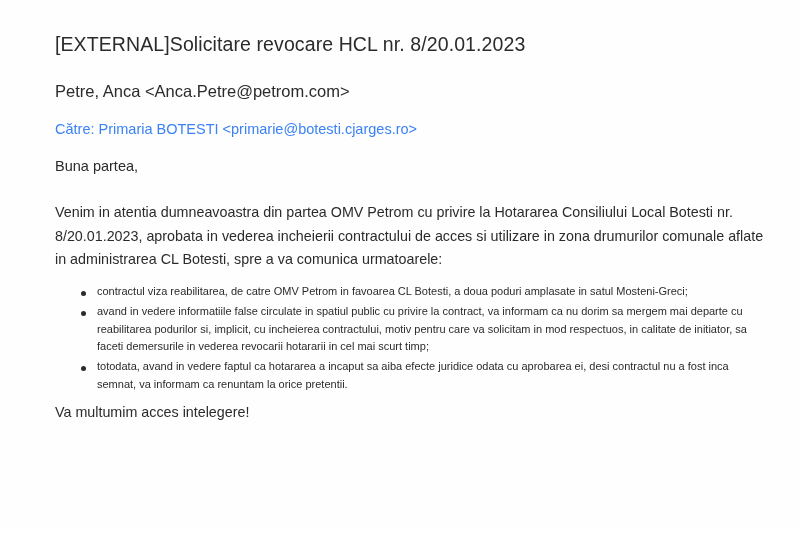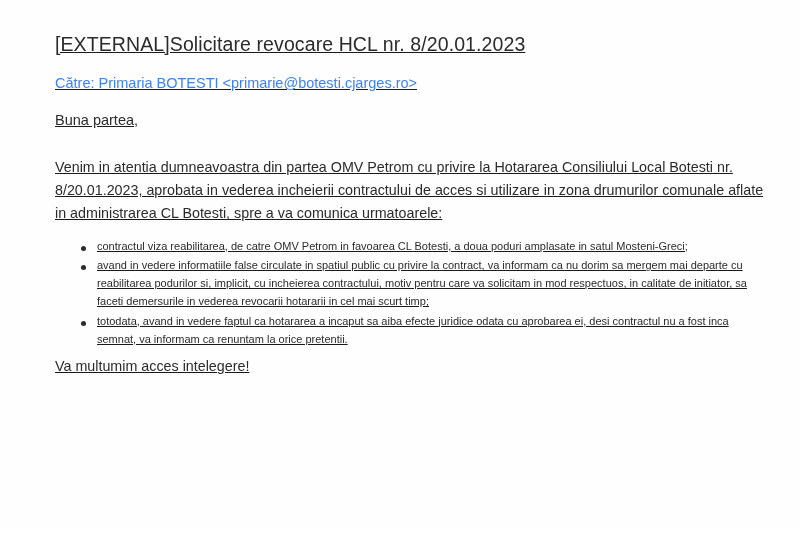--- a/index.html
+++ b/index.html
@@ -14,21 +14,20 @@
     color: #1a1a1a;
     overflow: hidden;
   }
   .page {
     position: relative;
     width: 800px;
     height: 534px;
     box-sizing: border-box;
     padding: 28px 30px 0 55px;
     background: #fefefe;
-    text-decoration: underline;
   }
   .subject {
     font-size: 19.5px;
     color: #2b2b2b;
     letter-spacing: 0.1px;
     margin: 4px 0 0 0;
     font-weight: 400;
     line-height: 1.3;
   }
   .sender {
@@ -93,20 +92,21 @@
     background: #ffffff;
   }
 </style>
 </head>
 <body>
 
 <div class="page">
 
   <div class="subject">[EXTERNAL]Solicitare revocare HCL nr. 8/20.01.2023</div>
 
+  <div class="sender">Petre, Anca &lt;Anca.Petre@petrom.com&gt;</div>
 
   <div class="recipient">Către: Primaria BOTESTI &lt;primarie@botesti.cjarges.ro&gt;</div>
 
   <div class="greeting">Buna partea,</div>
 
   <div class="para">Venim in atentia dumneavoastra din partea OMV Petrom cu privire la Hotararea Consiliului Local Botesti nr. 8/20.01.2023, aprobata in vederea incheierii contractului de acces si utilizare in zona drumurilor comunale aflate in administrarea CL Botesti, spre a va comunica urmatoarele:</div>
 
   <ul class="bullets">
     <li>contractul viza reabilitarea, de catre OMV Petrom in favoarea CL Botesti, a doua poduri amplasate in satul Mosteni-Greci;</li>
     <li>avand in vedere informatiile false circulate in spatiul public cu privire la contract, va informam ca nu dorim sa mergem mai departe cu reabilitarea podurilor si, implicit, cu incheierea contractului, motiv pentru care va solicitam in mod respectuos, in calitate de initiator, sa faceti demersurile in vederea revocarii hotararii in cel mai scurt timp;</li>

